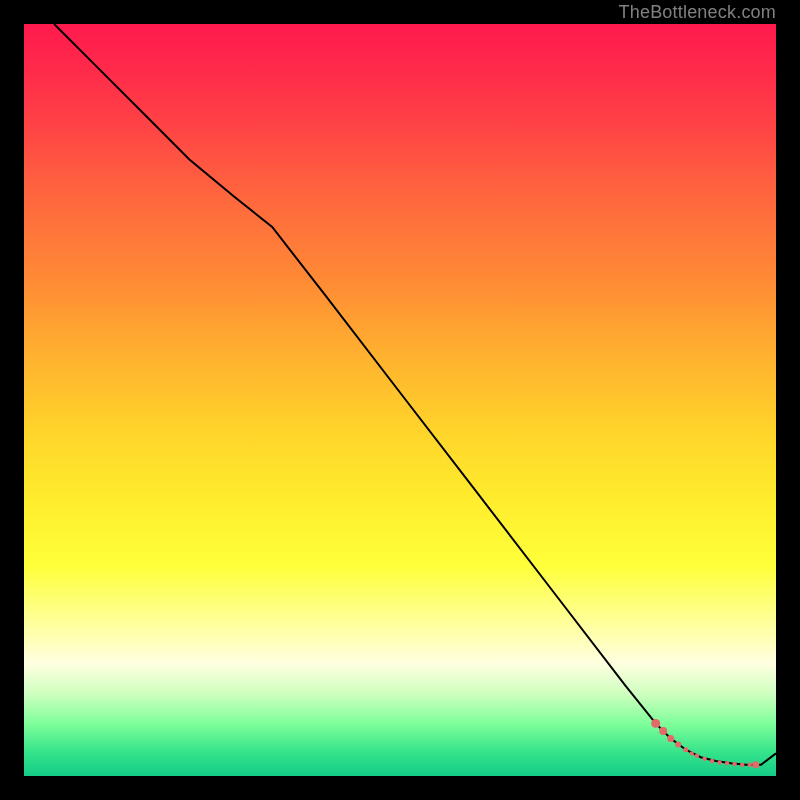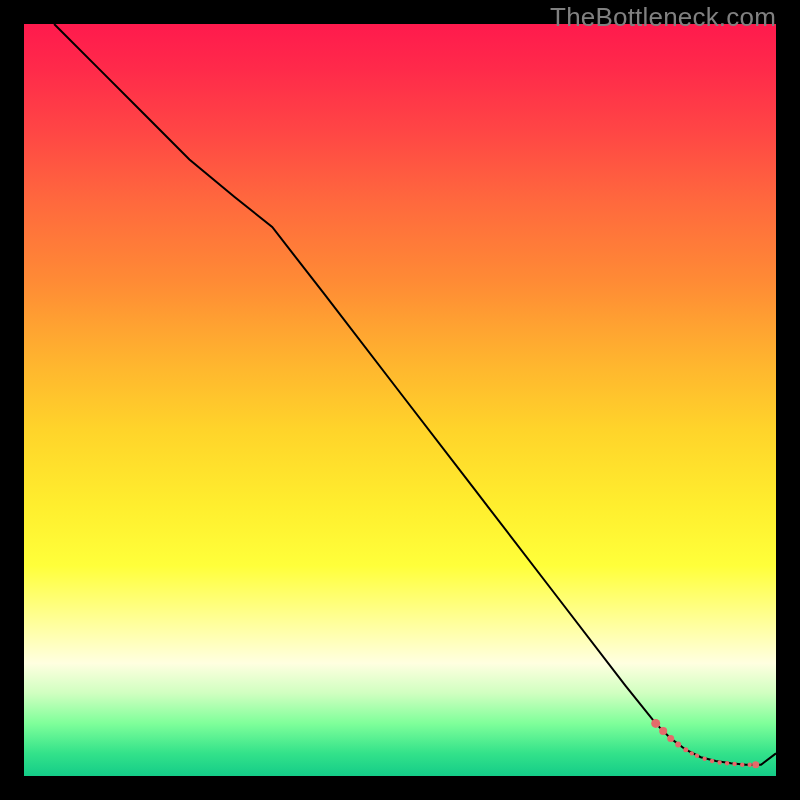--- a/index.html
+++ b/index.html
@@ -41,21 +41,21 @@
       #7fff9a 93%,
       #33e28a 97%,
       #14cc88 100%
     );
   }
   .watermark {
     position: absolute;
     top: 2px;
     right: 24px;
     color: #808080;
-    font-size: 26px;
+    font-size: 18px;
     font-weight: 400;
     letter-spacing: 0.2px;
   }
   svg.overlay {
     position: absolute;
     top: 24px;
     left: 24px;
     width: 752px;
     height: 752px;
     overflow: visible;

